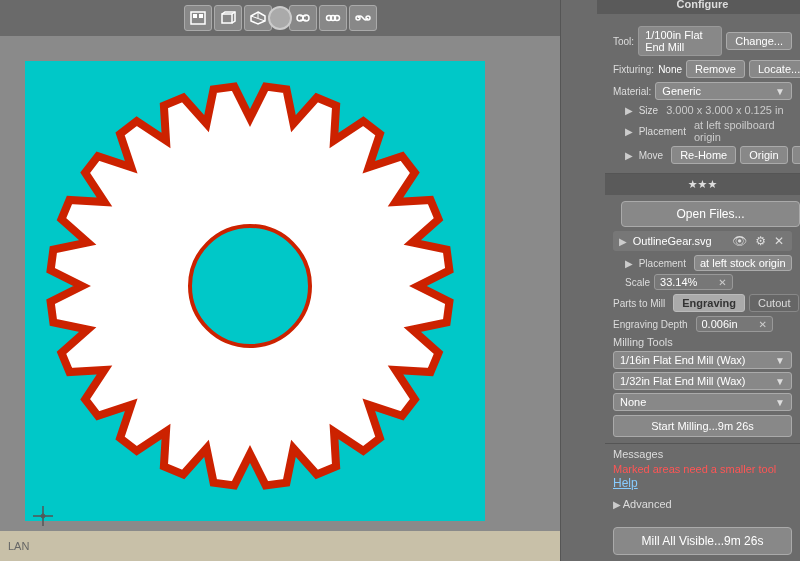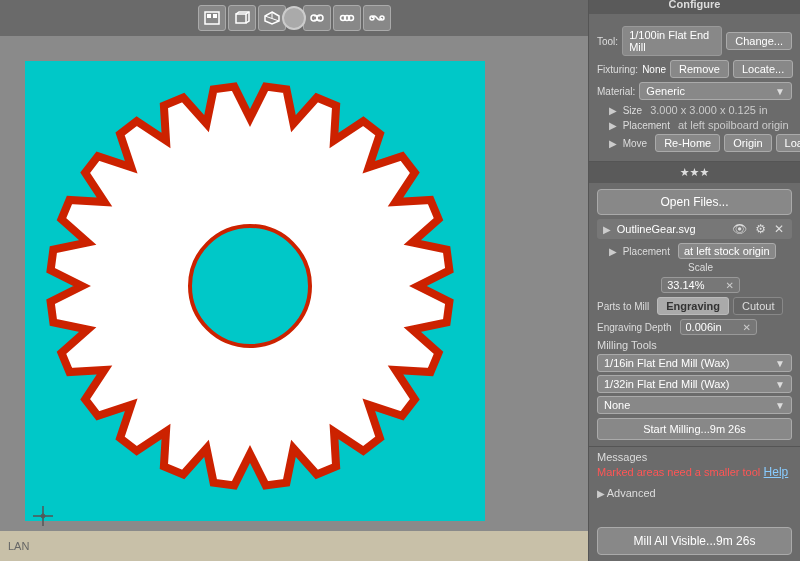--- a/index.html
+++ b/index.html
@@ -90,27 +90,28 @@
       right: 0;
       height: 30px;
       background: #c8c0a8;
       display: flex;
       align-items: center;
       padding: 0 8px;
     }
 
     
     .right-panel {
-      width: 212px;
+      width: 240px;
       background: #6b6b6b;
       display: flex;
       flex-direction: column;
       border-left: 1px solid #555;
       overflow-y: auto;
       overflow-x: hidden;
+      padding-left: 44px;
     }
 
     .panel-section {
       padding: 6px 8px;
       border-bottom: 1px solid #555;
     }
 
     .panel-header {
       text-align: center;
       color: #ddd;
@@ -278,21 +279,21 @@
 
     .open-files-btn {
       background: #888;
       border: 1px solid #aaa;
       border-radius: 4px;
       padding: 5px;
       color: #fff;
       font-size: 12px;
       cursor: pointer;
       text-align: center;
-      margin: 4px 0;
+      margin: 4px 8px;
     }
 
     .milling-tools-label {
       color: #ddd;
       font-size: 11px;
       margin-bottom: 3px;
     }
 
     .tool-dropdown {
       display: flex;
@@ -475,21 +476,21 @@
       <button class="icon-btn" title="Settings">⚙</button>
       <button class="icon-btn" title="Close">✕</button>
     </div>
 
     <div class="sub-row">
       <span class="expand-arrow">▶</span>
       <span class="label">Placement</span>
       <span style="background:#888; border:1px solid #aaa; border-radius:3px; padding:1px 5px; color:#fff; font-size:11px; margin-left:4px;">at left stock origin</span>
     </div>
 
-    <div class="row" style="padding-left:12px;flex-direction:column;">
+    <div class="row" style="padding-left:12px;">
       <span class="label">Scale</span>
       <div class="tag">
         <span>33.14%</span>
         <span class="tag-x">✕</span>
       </div>
     </div>
 
     <div class="row">
       <span class="label">Parts to Mill</span>
       <button class="tab-active" style="margin-left:4px;">Engraving</button>

